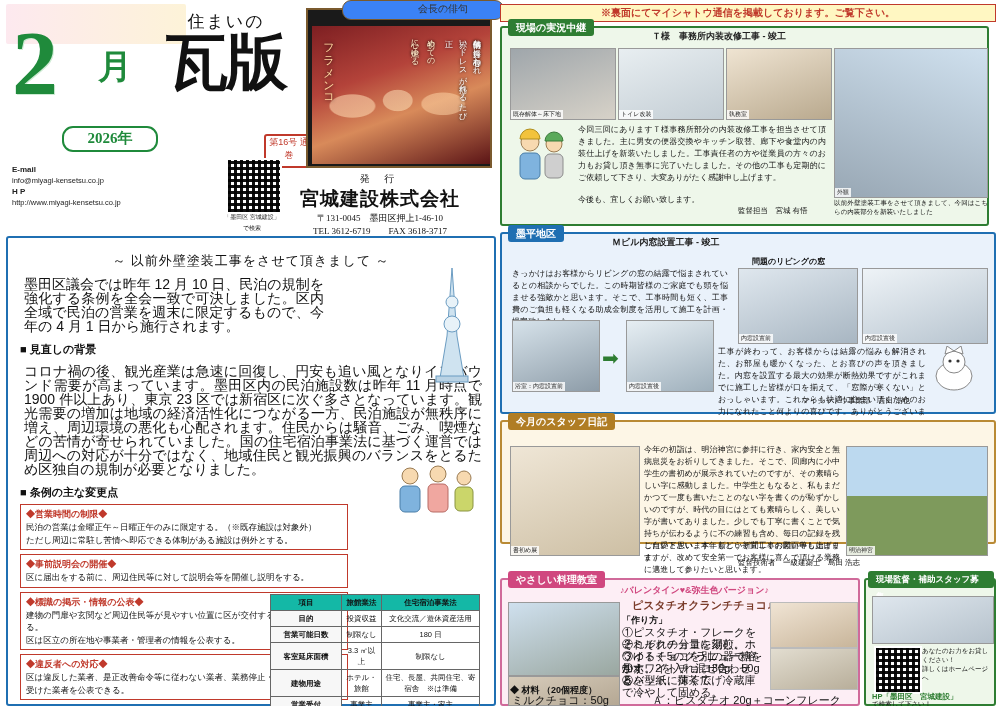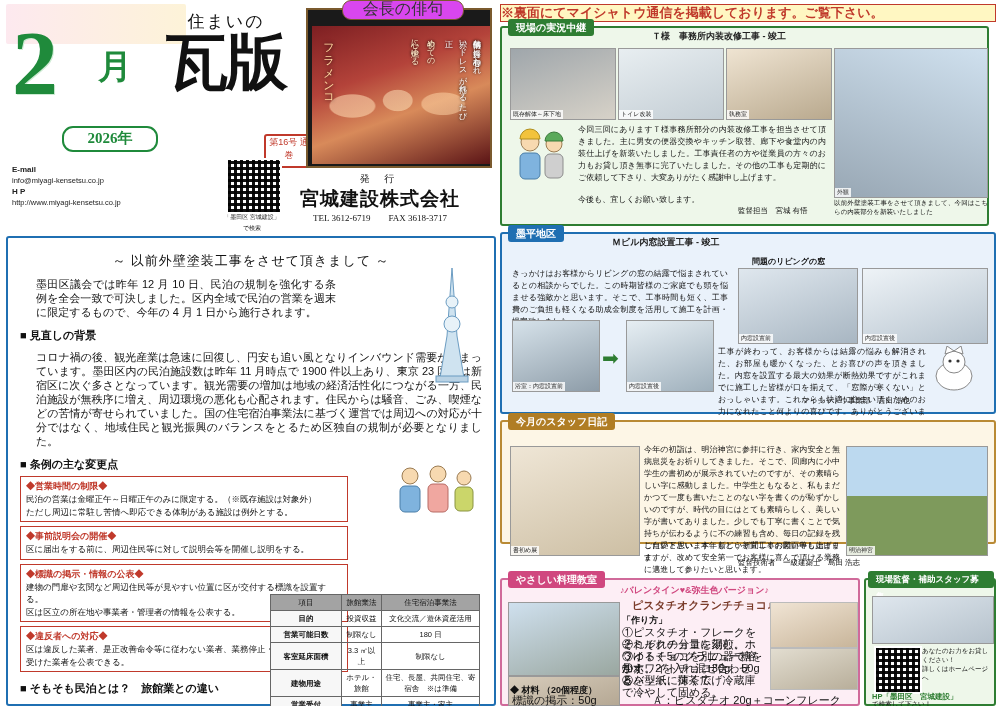--- a/index.html
+++ b/index.html
@@ -28,21 +28,21 @@
     line-height:82px;letter-spacing:-4px;
     text-shadow:1px 1px 0 #cdebd3;
   }
   .month-kanji{position:absolute;left:86px;top:22px;font-size:34px;color:#1f8a3b;font-weight:bold;font-family:"Liberation Serif",serif;}
   .year-pill{position:absolute;left:14px;top:104px;width:92px;height:22px;border:2px solid #1f8a3b;border-radius:11px;color:#1f8a3b;font-size:15px;font-weight:bold;text-align:center;line-height:20px;font-family:"Liberation Serif",serif;margin-left:36px;}
   .title-main{left:140px;top:6px;width:160px;height:150px;text-align:center;}
   .t-small{font-family:"Liberation Serif",serif;font-size:17px;color:#111;letter-spacing:2px;}
   .t-big{font-family:"Liberation Serif",serif;font-size:62px;font-weight:bold;color:#111;line-height:58px;letter-spacing:-2px;}
   .stamp{position:absolute;left:118px;top:124px;width:46px;height:30px;border:2px solid #c0392b;color:#c0392b;font-size:9px;text-align:center;line-height:13px;border-radius:3px;}
   .haiku-box{left:300px;top:4px;width:186px;height:160px;border:2px solid #7a5a2e;background:#1a1a1a;}
-  .haiku-head{position:absolute;left:34px;top:-10px;width:120px;height:18px;background:#d946ef;border:1px solid #7a5a2e;border-radius:9px;text-align:center;font-size:16px;line-height:16px;color:#333;font-family:"Liberation Serif",serif;}
+  .haiku-head{position:absolute;left:34px;top:-10px;width:120px;height:18px;background:#3b82f6;border:1px solid #7a5a2e;border-radius:9px;text-align:center;font-size:10px;line-height:16px;color:#333;font-family:"Liberation Serif",serif;padding-left:40px;}
   .haiku-photo{position:absolute;left:4px;top:16px;width:178px;height:138px;
     background:linear-gradient(160deg,#7d1f22 0%,#b4433a 35%,#d88a5a 60%,#5b1416 100%);
     overflow:hidden;}
   .haiku-figs{position:absolute;left:8px;top:14px;width:162px;height:110px;
     background:
       radial-gradient(ellipse at 20% 60%, rgba(255,220,180,.55) 0 12%, transparent 13%),
       radial-gradient(ellipse at 48% 55%, rgba(255,230,190,.5) 0 12%, transparent 13%),
       radial-gradient(ellipse at 76% 58%, rgba(255,215,170,.5) 0 12%, transparent 13%);}
   .haiku-v{position:absolute;color:#fff;font-size:8px;writing-mode:vertical-rl;line-height:12px;font-family:"Liberation Serif",serif;text-shadow:0 0 3px #000;}
   .haiku-v.v1{right:8px;top:8px;height:118px;}
@@ -58,36 +58,36 @@
       background-blend-mode:multiply;border:2px solid #fff;}
   .qr-cap{position:absolute;font-size:6px;text-align:center;width:56px;}
   .issuer{left:262px;top:168px;width:224px;height:58px;text-align:center;}
   .issuer .lbl{font-size:10px;letter-spacing:6px;color:#222;font-family:"Liberation Serif",serif;}
   .issuer .co{font-size:19px;font-weight:bold;font-family:"Liberation Serif",serif;color:#111;letter-spacing:1px;}
   .issuer .addr{font-size:9px;line-height:13px;color:#111;font-family:"Liberation Serif",serif;}
 
   .article{left:0;top:232px;width:490px;height:470px;border:2px solid #1f6fb2;border-radius:3px;background:#fff;padding:8px 12px;}
   .art-title{text-align:center;font-family:"Liberation Serif",serif;font-size:23px;font-weight:bold;letter-spacing:3px;color:#111;margin-top:4px;}
   .art-sub{text-align:center;font-family:"Liberation Serif",serif;font-size:13px;color:#111;margin-top:6px;letter-spacing:1px;}
-  .art-p{font-size:11px;line-height:14px;margin:7px 0 0 16px;text-align:justify;color:#111;}
+  .art-p{font-size:14px;line-height:14px;margin:7px 0 0 4px;text-align:justify;color:#111;}
   .art-h{font-size:11px;font-weight:bold;margin:9px 0 2px 0;color:#111;}
   .box-red{border:1.5px solid #c0392b;padding:3px 5px;margin-top:4px;}
   .box-red .hd{color:#c0392b;font-weight:bold;font-size:9px;}
   .box-red .bd{font-size:8.5px;line-height:12.5px;}
   .tower{position:absolute;right:14px;top:28px;width:56px;height:120px;}
   .tower svg{display:block;}
   .people{position:absolute;right:16px;top:222px;width:86px;height:70px;}
   .tbl{width:100%;border-collapse:collapse;font-size:7.5px;margin-top:4px;}
   .tbl th,.tbl td{border:1px solid #666;padding:2px 3px;text-align:center;line-height:11px;}
-  .tbl th{background:#a3a3a3;font-weight:normal;}
+  .tbl th{background:#14b8a6;font-weight:bold;}
   .tbl td.lead{background:#f7f7f7;font-weight:bold;width:64px;}
 
   
   .right-col{left:500px;top:4px;width:496px;height:698px;}
-  .notice{left:0;top:0;width:496px;height:18px;border:1px solid #c0392b;background:#fff7c2;color:#c0392b;font-size:13px;line-height:16px;font-weight:bold;}
+  .notice{left:0;top:0;width:496px;height:18px;border:1px solid #c0392b;background:#fff7c2;color:#c0392b;font-size:10px;text-align:center;line-height:16px;font-weight:bold;}
 
   .panel{border:2px solid #2e7d32;border-radius:3px;background:#eef7ea;}
   .panel.blue{border-color:#1f6fb2;background:#eaf2fb;}
   .panel.tan{border-color:#b98a34;background:#fdf6e6;}
   .panel.pink{border-color:#d06a9a;background:#fdeef5;}
   .tag{position:absolute;left:6px;top:-9px;height:17px;padding:0 8px;border-radius:3px;color:#fff;font-size:10px;font-weight:bold;line-height:17px;}
   .tag.green{background:#2e7d32;}
   .tag.blue{background:#1f6fb2;}
   .tag.tan{background:#b07d24;}
   .tag.pink{background:#d0477f;}
@@ -147,20 +147,21 @@
         <div>info@miyagi-kensetsu.co.jp</div>
         <div><b>H P</b></div>
         <div>http://www.miyagi-kensetsu.co.jp</div>
         <div class="qr" style="left:214px;top:-6px;"></div>
         <div class="qr-cap" style="left:212px;top:48px;">「墨田区 宮城建設」で検索</div>
       </div>
 
       <div class="abs issuer">
         <div class="lbl">発 行</div>
         <div class="co">宮城建設株式会社</div>
+        <div class="addr">〒131-0045　墨田区押上1-46-10</div>
         <div class="addr">TEL 3612-6719　　FAX 3618-3717</div>
       </div>
     </div>
 
     <div class="abs article">
       <div class="art-sub">～ 以前外壁塗装工事をさせて頂きまして ～</div>
 
       <div class="tower">
         <svg viewBox="0 0 56 120" width="56" height="120">
           <path d="M28 2 L33 70 L40 112 L16 112 L23 70 Z" fill="#cfe3f0" stroke="#6b9cc2" stroke-width="1"></path>
@@ -349,21 +350,21 @@
       <div class="mat-line" style="position:absolute;left:120px;top:46px;width:144px;">①ピスタチオ・フレークをそれぞれの分量に刻む。</div>
       <div class="mat-line" style="position:absolute;left:120px;top:58px;width:144px;">②ミルクチョコを湯煎、ホワイトチョコを別の器で溶かす。</div>
       <div class="mat-line" style="position:absolute;left:120px;top:70px;width:144px;">③ゆるく5のグラニュー糖を加え、2を入れ混ぜ合わせる。</div>
       <div class="mat-line" style="position:absolute;left:120px;top:82px;width:144px;">④ホワイトチョコ30g、50gとを型紙、抹茶で</div>
       <div class="mat-line" style="position:absolute;left:120px;top:94px;width:144px;">⑤バットに薄く広げ冷蔵庫で冷やして固める。</div>
 
       <div class="recipe-img" style="left:268px;top:22px;width:86px;height:44px;background:linear-gradient(160deg,#f0e4d4,#c8b59a);"></div>
       <div class="recipe-img" style="left:268px;top:68px;width:86px;height:40px;background:linear-gradient(160deg,#e2ddd0,#b8ae9a);"></div>
 
       <div style="position:absolute;left:8px;top:104px;font-size:9px;font-weight:bold;">◆ 材料 （20個程度）</div>
-      <div class="mat-line" style="position:absolute;left:10px;top:114px;">標識の掲示：50g</div>
+      <div class="mat-line" style="position:absolute;left:10px;top:114px;">ミルクチョコ：50g</div>
       <div class="mat-line" style="position:absolute;left:150px;top:114px;">Ａ：ピスタチオ 20g＋コーンフレーク 20g</div>
 
     </div>
 
     <div class="abs panel p5" style="border-color:#2e7d32;background:#eef7ea;">
       <div class="tag green" style="left:2px;font-size:8.5px;">現場監督・補助スタッフ募集</div>
       <div class="ph" style="left:6px;top:16px;width:120px;height:46px;background:linear-gradient(160deg,#dfe7ee,#b6c2cc);"></div>
       <div class="qr" style="left:8px;top:66px;width:44px;height:44px;"></div>
       <div style="position:absolute;left:56px;top:66px;width:72px;font-size:6.5px;line-height:9px;white-space:pre-line;">あなたのお力をお貸しください！
 詳しくはホームページへ</div>

